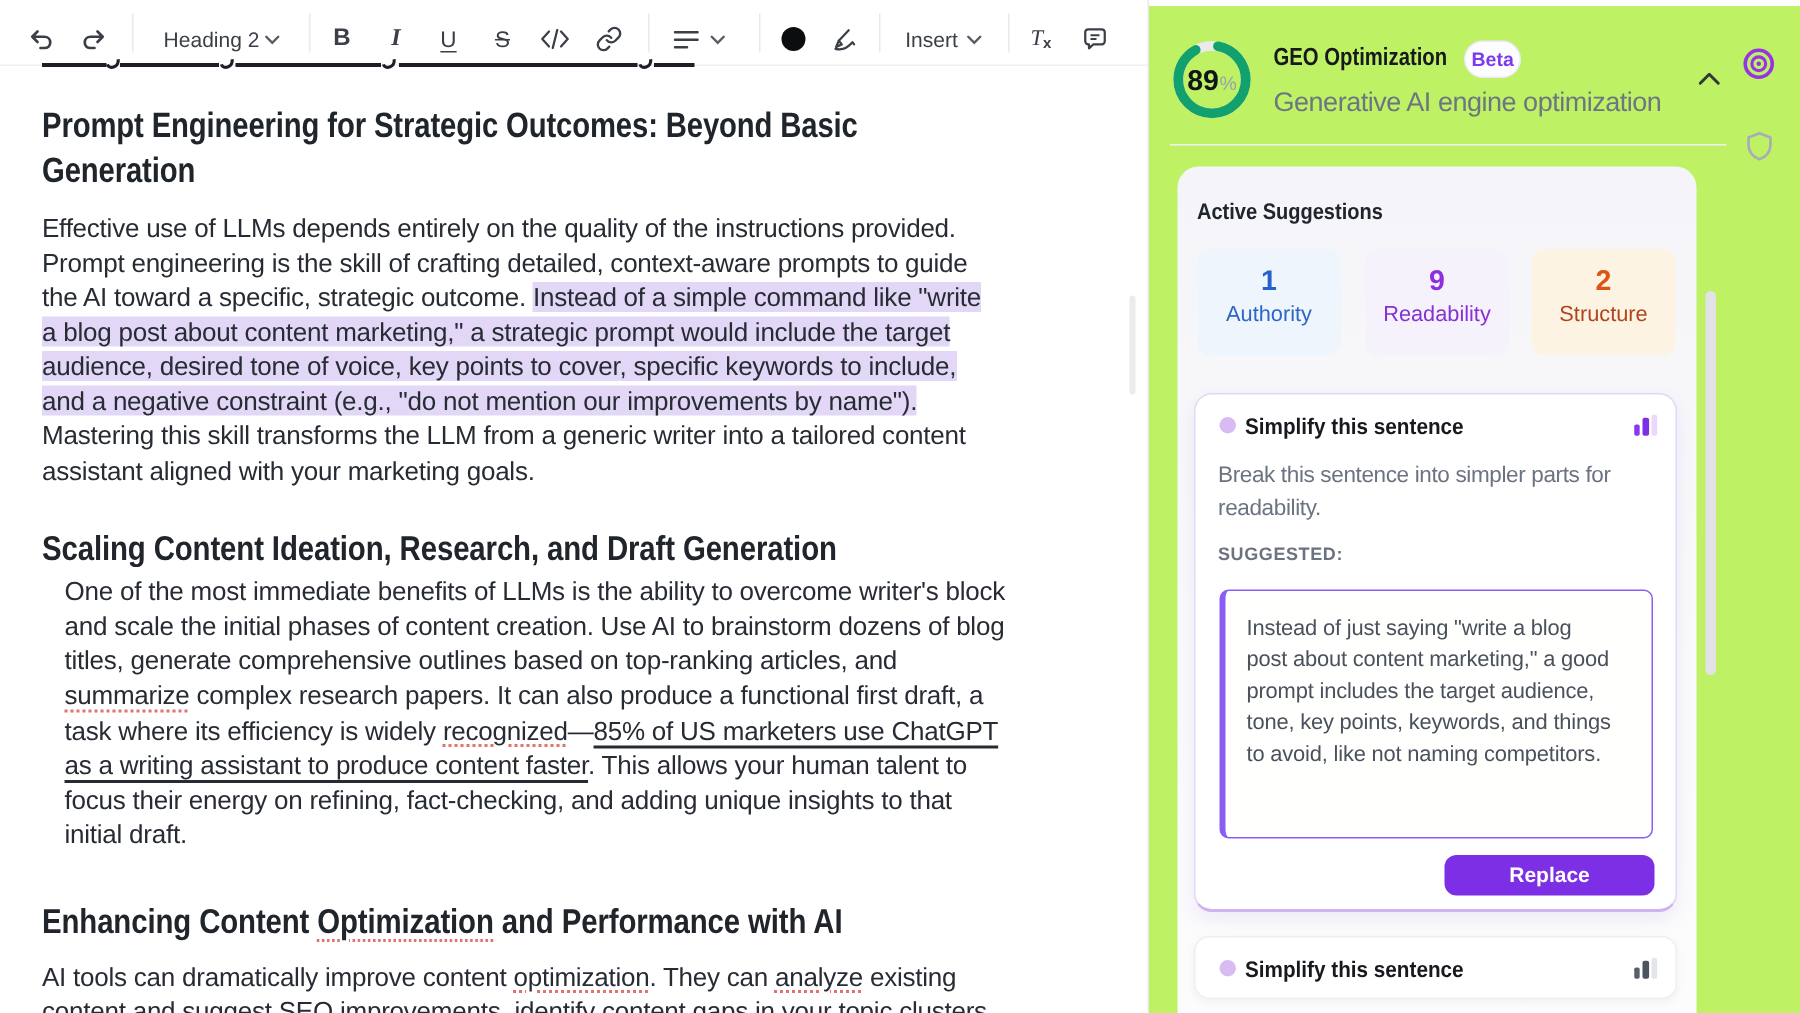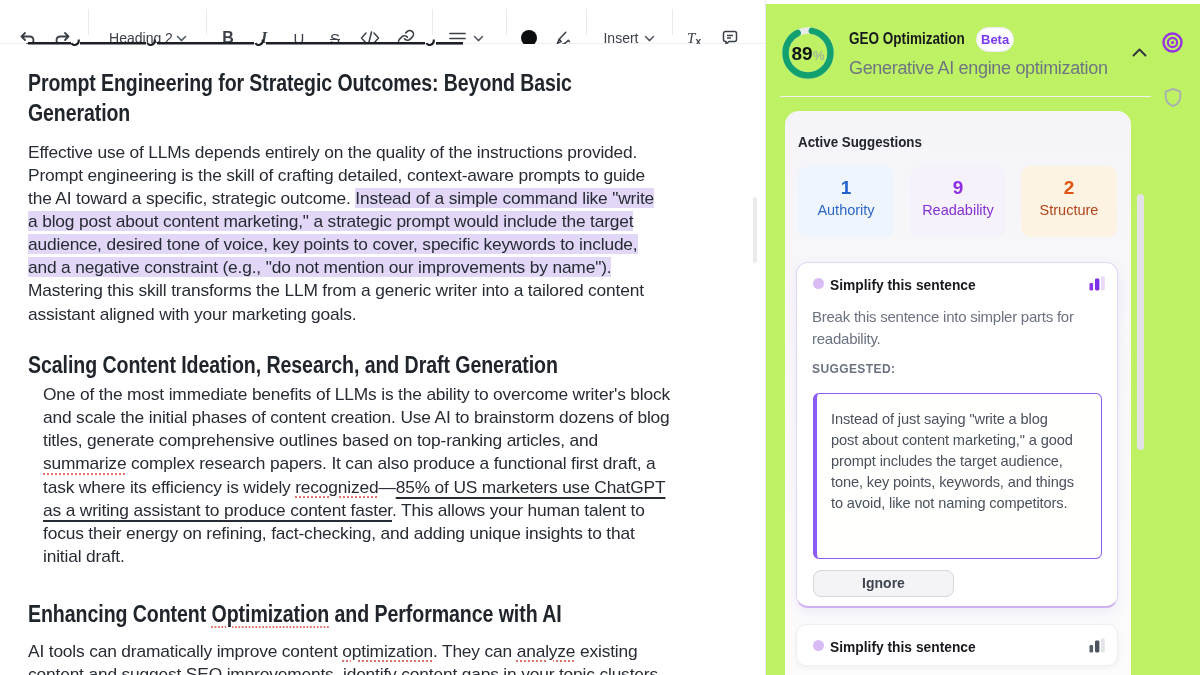--- a/index.html
+++ b/index.html
@@ -4,21 +4,21 @@
 <style>
   * { margin:0; padding:0; box-sizing:border-box; }
   html,body { width:1200px; height:675px; overflow:hidden; background:#ffffff;
     font-family:"Liberation Sans", sans-serif; }
   .abs { position:absolute; }
 
   
   #editor { position:absolute; left:0; top:0; width:766px; height:675px; background:#fff; }
   #toolbar { position:absolute; left:0; top:0; width:766px; height:44px; background:#fff; border-bottom:1px solid #eef0f3; }
   .tsep { position:absolute; top:9px; width:1px; height:26px; background:#e8eaed; }
-  .ticon { position:absolute; top:16px; height:44px; display:flex; align-items:center; justify-content:center; color:#3b4048; }
+  .ticon { position:absolute; top:4px; height:44px; display:flex; align-items:center; justify-content:center; color:#3b4048; }
   .tlabel { font-size:14px; color:#3b4048; }
 
   
   #doc { position:absolute; left:0; top:44px; width:766px; height:631px; background:#fff; color:#272c34;padding-left:31px; }
   .line-cut { position:absolute; left:0; top:-7.5px; }
   h1.doct { position:absolute; left:28px; top:24px; font-size:23.5px; line-height:30px; font-weight:700; color:#20242b; letter-spacing:-0.1px; transform:scaleX(0.83); transform-origin:0 0;}
   .para { position:absolute; left:28px; font-size:17.35px; line-height:23.15px; letter-spacing:-0.16px; white-space:nowrap; }
   h2.doch { position:absolute; left:28px; font-size:23px; line-height:28px; font-weight:700; color:#20242b; letter-spacing:-0.1px; white-space:nowrap; transform:scaleX(0.852); transform-origin:0 0;}
   .hl { background:#e2d7f6; padding:0 0; }
   .sq { text-decoration:underline dotted #e2736a; text-decoration-thickness:2px; text-underline-offset:4px; }
@@ -233,21 +233,21 @@
       <svg class="abs" style="left:292px; top:11px;" width="18" height="18" viewBox="0 0 18 18">
         <rect x="0.5" y="9" width="3.6" height="7.5" rx="1.2" fill="#8b36ef"></rect>
         <rect x="6" y="4.5" width="4.4" height="12" rx="1.4" fill="#7c2fe4"></rect>
         <rect x="12" y="2.5" width="3.8" height="14" rx="1.4" fill="#ead9fb"></rect>
       </svg>
       <div class="cdesc">Break this sentence into simpler parts for<br>readability.</div>
       <div class="sugg">SUGGESTED:</div>
       <div class="sbox">
         <div class="sbox-text">Instead of just saying "write a blog<br>post about content marketing," a good<br>prompt includes the target audience,<br>tone, key points, keywords, and things<br>to avoid, like not naming competitors.</div>
       </div>
-      <div class="btn" id="btn-ignore">Ignore</div>
+      <div class="btn" id="btn-replace">Replace</div>
     </div>
 
     <div id="card2">
       <div class="dot" style="left:16px; top:15px;"></div>
       <div class="ctitle" style="left:33px; top:13px;">Simplify this sentence</div>
       <svg class="abs" style="left:292px; top:11px;" width="18" height="18" viewBox="0 0 18 18">
         <rect x="0.5" y="9" width="3.6" height="7.5" rx="1.2" fill="#585f6a"></rect>
         <rect x="6" y="4.5" width="4.4" height="12" rx="1.4" fill="#4c535e"></rect>
         <rect x="12" y="2.5" width="3.8" height="14" rx="1.4" fill="#e3e5e8"></rect>
       </svg>

